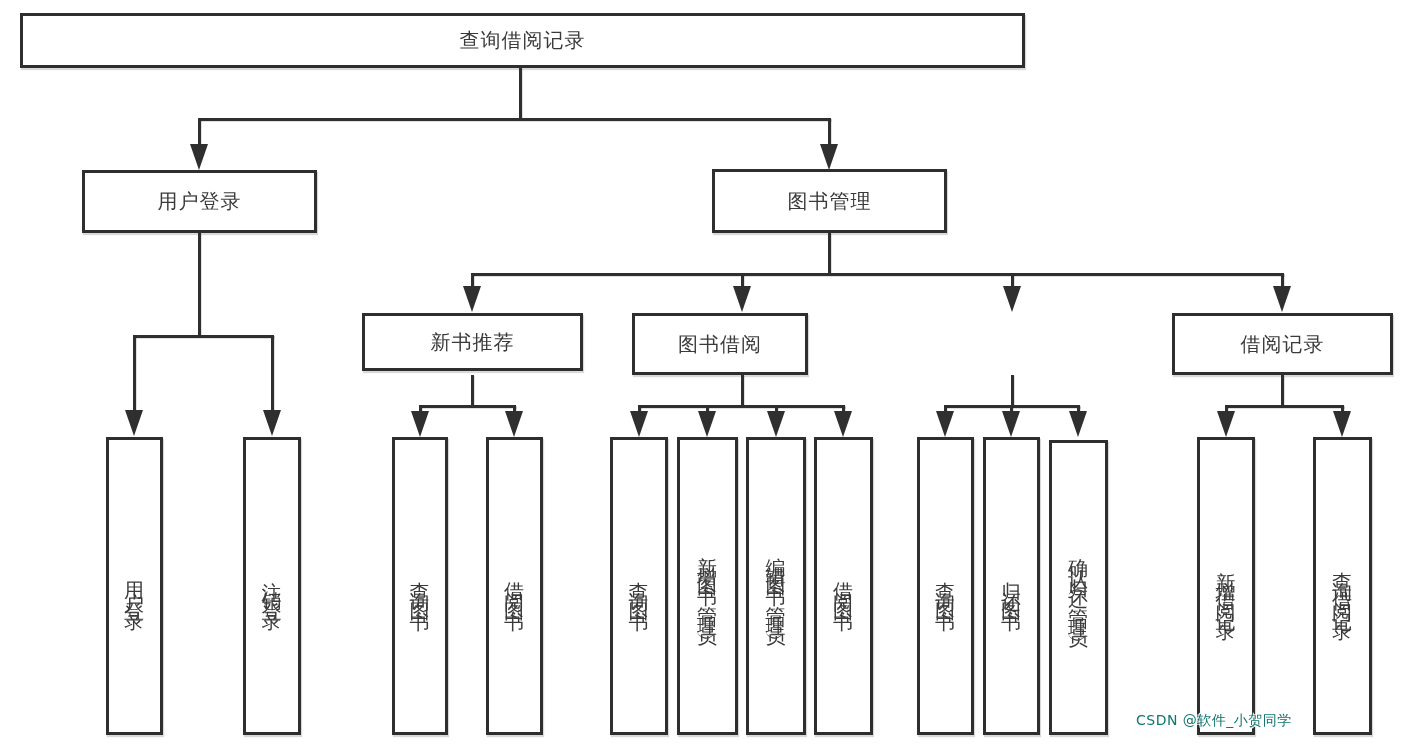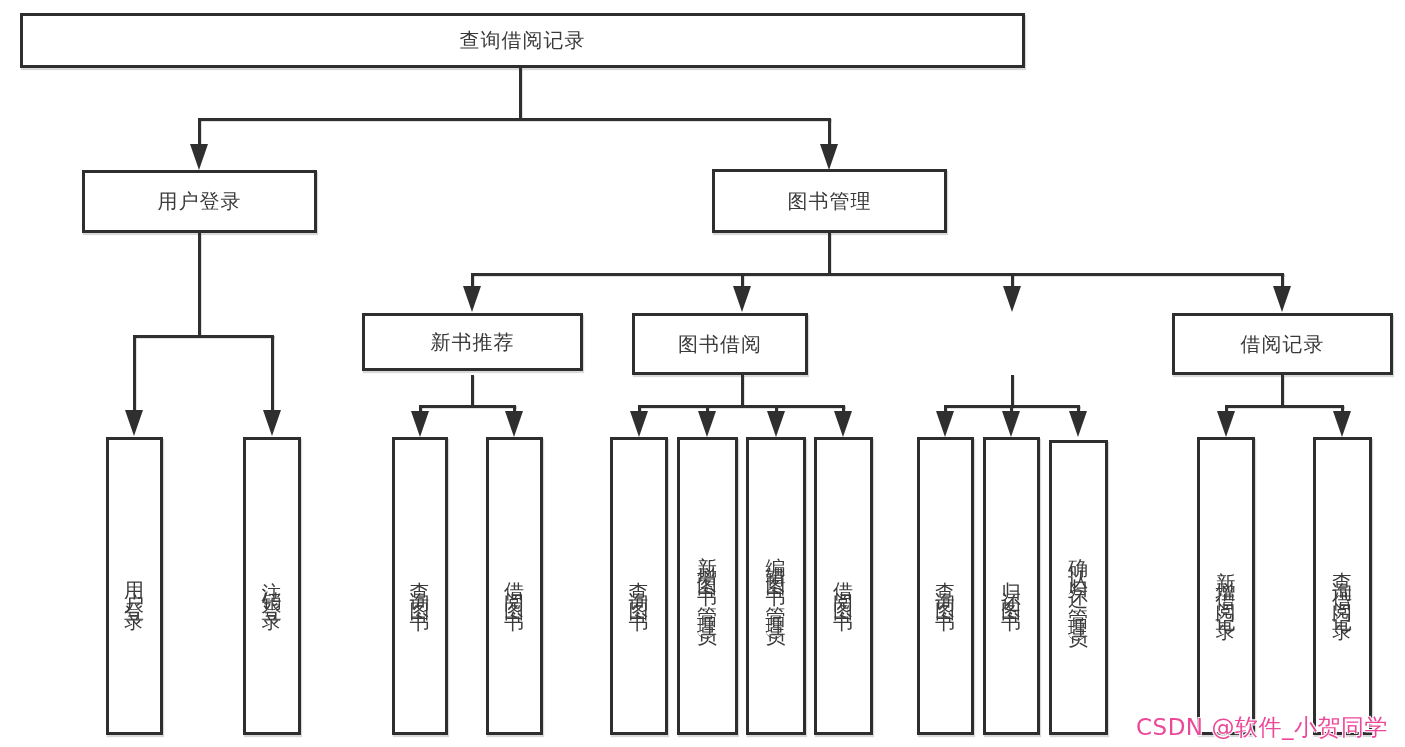--- a/index.html
+++ b/index.html
@@ -20,21 +20,21 @@
     writing-mode:vertical-rl;text-orientation:mixed;
     letter-spacing:10px;line-height:1;
   }
   .ln{position:absolute;background:#2f2f2f;box-shadow:1px 1px 0 rgba(0,0,0,0.12);}
   .ar{
     position:absolute;width:0;height:0;
     border-left:9px solid transparent;border-right:9px solid transparent;
     border-top:26px solid #2f2f2f;
   }
   .wm{
-    position:absolute;left:1136px;top:712px;font-size:23px;color:#ec4899;
+    position:absolute;left:1136px;top:712px;font-size:14px;color:#0f766e;
     letter-spacing:0.5px;white-space:nowrap;
     text-shadow:1px 1px 0 rgba(255,255,255,0.95),-1px -1px 0 rgba(255,255,255,0.95),1px -1px 0 rgba(255,255,255,0.9),-1px 1px 0 rgba(255,255,255,0.9);
   }
 </style>
 </head>
 <body>
 
 <div id="canvas">
 
   <div class="box" style="left:20px;top:13px;width:1005px;height:55px">

